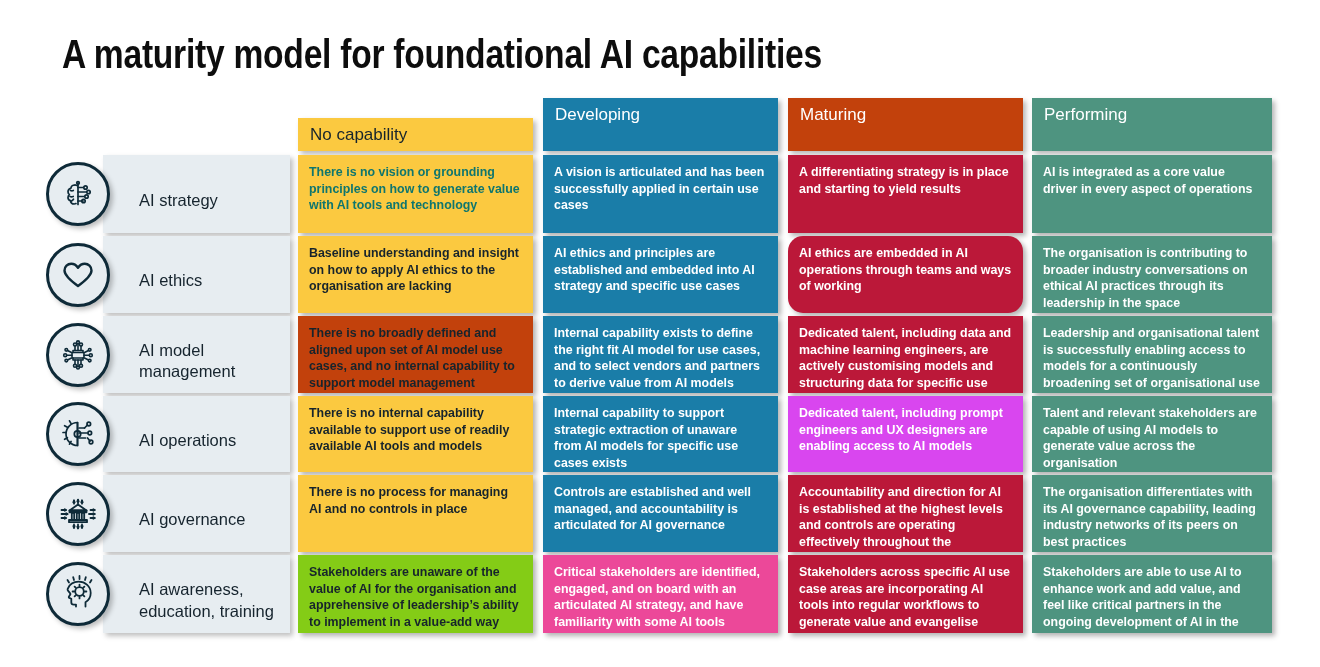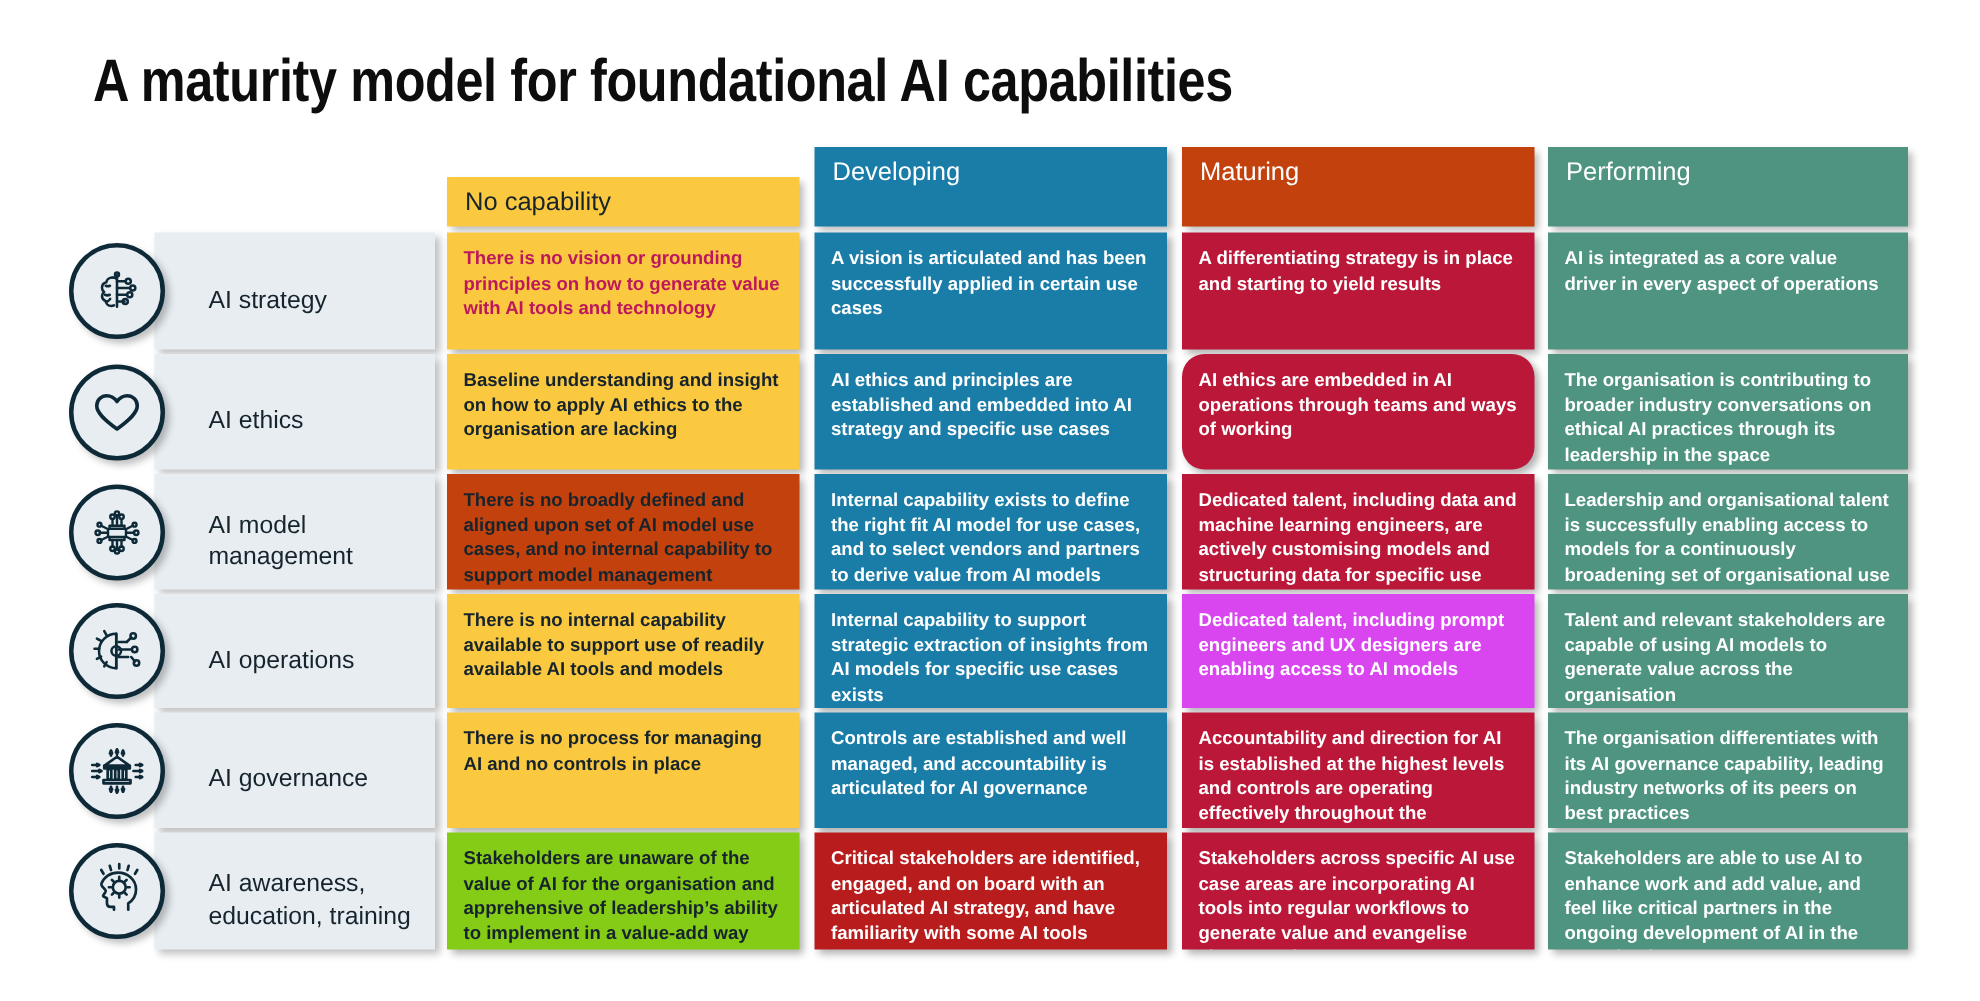--- a/index.html
+++ b/index.html
@@ -117,21 +117,21 @@
           <circle cx="32.5" cy="20" r="1.7"></circle>
       <circle cx="30.5" cy="24.5" r="1.7"></circle>
           <circle cx="27.5" cy="29" r="1.7"></circle>
       <circle cx="22" cy="11" r="1.3"></circle>
     </g>
       </svg>
     </div>
     <div class="row-label" style="left: 103px; top: 155px; width: 187px; height: 78px;">
       <div class="row-label-text">AI strategy</div>
     </div>
-    <div class="cell" style="left: 298px; top: 155px; width: 235px; height: 78px; background: rgb(251, 201, 64); color: #be185d;">There is no vision or grounding principles on how to generate value with AI tools and technology</div>
+    <div class="cell" style="left: 298px; top: 155px; width: 235px; height: 78px; background: rgb(251, 201, 64); color: #0f766e;">There is no vision or grounding principles on how to generate value with AI tools and technology</div>
     <div class="cell" style="left: 543px; top: 155px; width: 235px; height: 78px; background: rgb(26, 125, 168); color: rgb(255, 255, 255);">A vision is articulated and has been successfully applied in certain use cases</div>
     <div class="cell" style="left: 788px; top: 155px; width: 235px; height: 78px; background: rgb(187, 24, 57); color: rgb(255, 255, 255);">A differentiating strategy is in place and starting to yield results</div>
     <div class="cell" style="left: 1032px; top: 155px; width: 240px; height: 78px; background: rgb(78, 148, 128); color: rgb(255, 255, 255);">AI is integrated as a core value driver in every aspect of operations</div>
     <div class="row-icon" style="left: 46px; top: 242.5px;">
       <svg width="44" height="44" viewBox="0 0 44 44">
     <g fill="none" stroke="#0e2a38" stroke-width="2.4" stroke-linecap="round" stroke-linejoin="round">
       <path d="M22 33 C13 26.5 8.5 22 8.5 17.5 C8.5 13.6 11.6 10.8 15.2 10.8 C17.9 10.8 20.4 12.4 22 14.7 C23.6 12.4 26.1 10.8 28.8 10.8 C32.4 10.8 35.5 13.6 35.5 17.5 C35.5 22 31 26.5 22 33 Z"></path>
     </g>
       </svg>
     </div>
@@ -185,21 +185,21 @@
       <circle cx="33.8" cy="21" r="1.8"></circle>
       <circle cx="35" cy="30" r="1.8"></circle>
       <circle cx="21.5" cy="22" r="3.2"></circle>
     </g>
       </svg>
     </div>
     <div class="row-label" style="left: 103px; top: 396px; width: 187px; height: 76px;">
       <div class="row-label-text">AI operations</div>
     </div>
     <div class="cell" style="left: 298px; top: 396px; width: 235px; height: 76px; background: rgb(251, 201, 64); color: rgb(23, 36, 44);">There is no internal capability available to support use of readily available AI tools and models</div>
-    <div class="cell" style="left: 543px; top: 396px; width: 235px; height: 76px; background: rgb(26, 125, 168); color: rgb(255, 255, 255);">Internal capability to support strategic extraction of insights from AI models for specific use cases exists</div>
+    <div class="cell" style="left: 543px; top: 396px; width: 235px; height: 76px; background: rgb(26, 125, 168); color: rgb(255, 255, 255);">Internal capability to support strategic extraction of unaware from AI models for specific use cases exists</div>
     <div class="cell" style="left: 788px; top: 396px; width: 235px; height: 76px; background: #d946ef; color: rgb(255, 255, 255);">Dedicated talent, including prompt engineers and UX designers are enabling access to AI models</div>
     <div class="cell" style="left: 1032px; top: 396px; width: 240px; height: 76px; background: rgb(78, 148, 128); color: rgb(255, 255, 255);">Talent and relevant stakeholders are capable of using AI models to generate value across the organisation</div>
     <div class="row-icon" style="left: 46px; top: 481.5px;">
       <svg width="44" height="44" viewBox="0 0 44 44">
     <g fill="none" stroke="#0e2a38" stroke-width="1.8" stroke-linecap="round" stroke-linejoin="round">
       <path d="M13.5 18.5 L22 12.5 L30.5 18.5 Z"></path>
       <rect x="13.5" y="18.5" width="17" height="1.8"></rect>
       <rect x="15.8" y="20.8" width="2.4" height="7"></rect>
       <rect x="20.8" y="20.8" width="2.4" height="7"></rect>
       <rect x="25.8" y="20.8" width="2.4" height="7"></rect>
@@ -229,16 +229,16 @@
       <circle cx="23.5" cy="19.5" r="4.3"></circle>
       <path d="M23.5 14.2v-1.6M23.5 26.4v-1.6M28.8 19.5h1.6M16.6 19.5h1.6M27.3 15.7l1.1-1.1M18.6 24.4l1.1-1.1M27.3 23.3l1.1 1.1M18.6 14.6l1.1 1.1"></path>
       <path d="M13 10.5l-1.5-2.5M18 8l-.8-2.8M23.5 7l0-3M29 8l.8-2.8M34 10.5l1.5-2.5"></path>
     </g>
       </svg>
     </div>
     <div class="row-label" style="left: 103px; top: 555px; width: 187px; height: 78px;">
       <div class="row-label-text">AI awareness, education, training</div>
     </div>
     <div class="cell" style="left: 298px; top: 555px; width: 235px; height: 78px; background: #84cc16; color: rgb(23, 36, 44);">Stakeholders are unaware of the value of AI for the organisation and apprehensive of leadership’s ability to implement in a value-add way</div>
-    <div class="cell" style="left: 543px; top: 555px; width: 235px; height: 78px; background: #b91c1c; color: rgb(255, 255, 255);">Critical stakeholders are identified, engaged, and on board with an articulated AI strategy, and have familiarity with some AI tools</div>
+    <div class="cell" style="left: 543px; top: 555px; width: 235px; height: 78px; background: #ec4899; color: rgb(255, 255, 255);">Critical stakeholders are identified, engaged, and on board with an articulated AI strategy, and have familiarity with some AI tools</div>
     <div class="cell" style="left: 788px; top: 555px; width: 235px; height: 78px; background: rgb(187, 24, 57); color: rgb(255, 255, 255);">Stakeholders across specific AI use case areas are incorporating AI tools into regular workflows to generate value and evangelise about AI’s impact</div>
     <div class="cell" style="left: 1032px; top: 555px; width: 240px; height: 78px; background: rgb(78, 148, 128); color: rgb(255, 255, 255);">Stakeholders are able to use AI to enhance work and add value, and feel like critical partners in the ongoing development of AI in the organisation</div>
   </div>
 
 </body></html>

